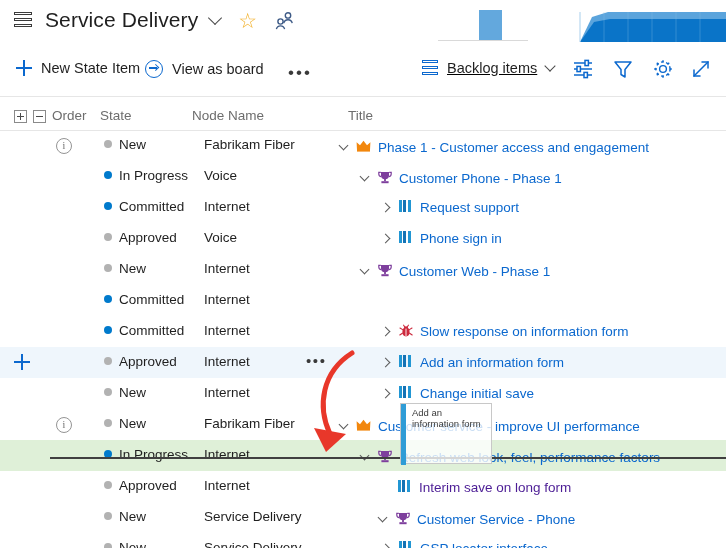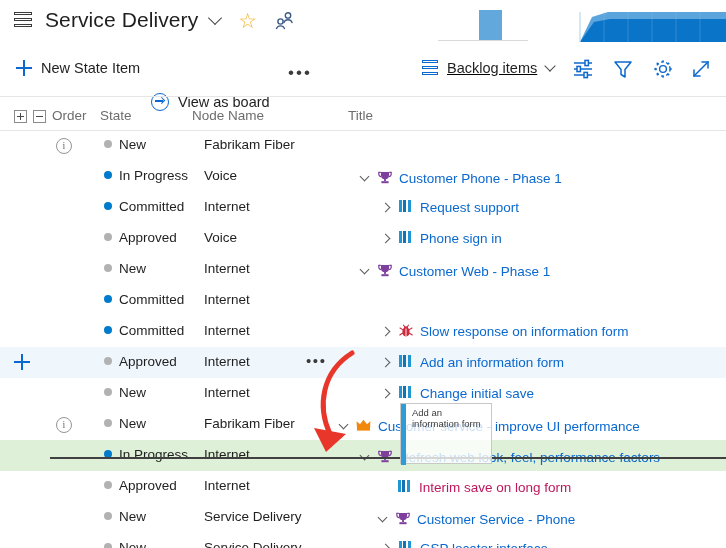--- a/index.html
+++ b/index.html
@@ -120,21 +120,21 @@
     display:inline-block; width: 6px; height: 6px; margin-right: 9px;
     border-right: 1.4px solid #5a5a5a; border-bottom: 1.4px solid #5a5a5a;
   }
   .exp.open { transform: rotate(45deg); margin-bottom: 4px; }
   .exp.closed { transform: rotate(-45deg); margin-bottom: 0px; }
   .exp.none { border: none; }
   .ti { width: 15px; display:inline-block; margin-right: 7px; text-align:center; line-height: 1; }
 
   .ttl { font-size: 13.5px; }
   .ttl.link { color: #0b68ce; }
-  .ttl.plain { color: #be185d; }
+  .ttl.plain { color: #4c1d95; }
 
   .wi-book { display:inline-block; width:14px; height:12px; position:relative; }
   .wi-book i { position:absolute; top:0; width:3px; height:12px; background:#2196d3; }
   .wi-book i:nth-child(1){ left:0; }
   .wi-book i:nth-child(2){ left:4.5px; background:#1473b5; }
   .wi-book i:nth-child(3){ left:9px; }
 
   .moredots { color:#3a3a3a; font-size:15px; letter-spacing:1.6px; line-height:10px; }
 
   
@@ -201,21 +201,21 @@
         <line x1="2" y1="6" x2="2" y2="36" stroke="#a8cfec" stroke-width="1"></line>
       </svg>
     </div>
   </div>
 
   <div class="cmdbar">
     <div class="cmd-item" style="left:16px;">
       <span class="plus-ico"></span>
       <span class="cmd-label">New State Item</span>
     </div>
-    <div class="cmd-item" style="left:151px;margin-top:33px;">
+    <div class="cmd-item" style="left:145px;">
       <span class="circ-arrow"></span>
       <span class="cmd-label">View as board</span>
     </div>
     <div class="cmd-item" style="left:288px; top:18px;">
       <span class="ellipsis">•••</span>
     </div>
 
     <div class="cmd-right" style="left:422px;text-decoration:underline;">
       <span class="glyph-backlog2">
           <i></i>
@@ -276,20 +276,28 @@
       <span class="cell" style="left:100px;">State</span>
       <span class="cell" style="left:192px;">Node Name</span>
       <span class="cell" style="left:348px;">Title</span>
     </div>
     <div class="divider" style="top:26px;"></div>
     <div id="rows">
         <div class="row">
           <span class="cell c-info"><span class="info-ico">i</span></span>
           <span class="cell c-state"><span class="dot grey"></span><span>New</span></span>
           <span class="cell c-node">Fabrikam Fiber</span>
+          <span class="cell c-title" style="left:340px;"><span class="tw">
+              <span class="exp open"></span>
+              <span class="ti"><svg width="15" height="12" viewBox="0 0 15 12">
+                  <path d="M1 10 L0.6 2.2 L4 5.2 L7.5 0.8 L11 5.2 L14.4 2.2 L14 10 Z" fill="#f2870d"></path>
+                  <rect x="1" y="10" width="13" height="1.6" fill="#f2870d"></rect>
+                </svg></span>
+              <span class="ttl link">Phase 1 - Customer access and engagement</span>
+            </span></span>
         </div>
         <div class="row">
           <span class="cell c-state"><span class="dot blue"></span><span>In Progress</span></span>
           <span class="cell c-node">Voice</span>
           <span class="cell c-title" style="left:361px;"><span class="tw">
               <span class="exp open"></span>
               <span class="ti"><svg width="14" height="13" viewBox="0 0 14 13">
                   <path d="M3 1 H11 V4.2 A4 4 0 0 1 3 4.2 Z" fill="#7e3f9d"></path>
                   <path d="M2.8 1.4 H0.8 V3 A2.6 2.6 0 0 0 3.3 5.6" fill="none" stroke="#7e3f9d" stroke-width="1.2"></path>
                   <path d="M11.2 1.4 H13.2 V3 A2.6 2.6 0 0 1 10.7 5.6" fill="none" stroke="#7e3f9d" stroke-width="1.2"></path>

